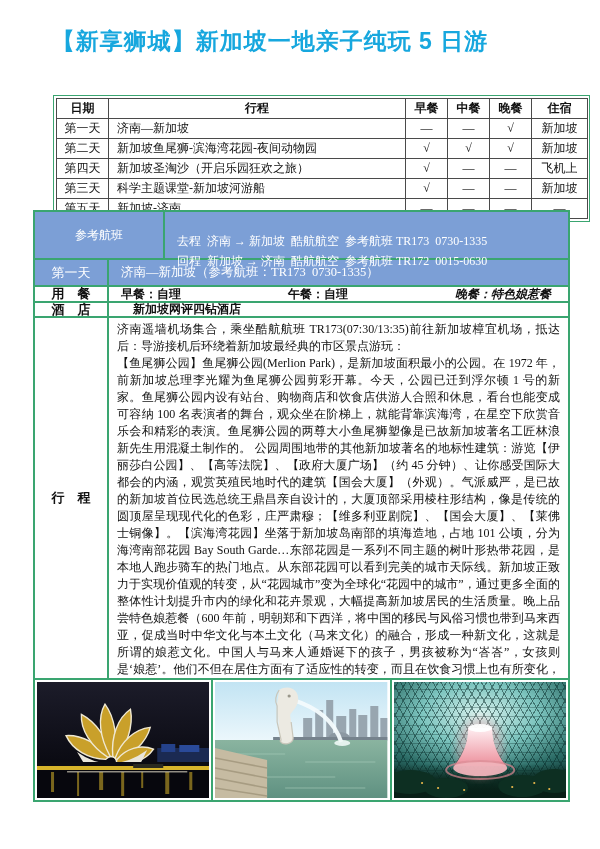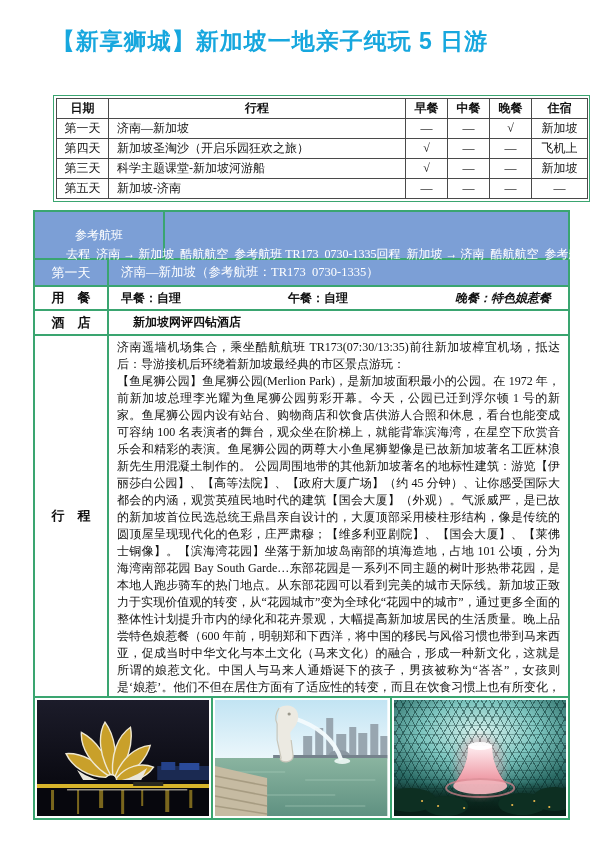--- a/index.html
+++ b/index.html
@@ -39,29 +39,29 @@
   .row{display:flex; border-top:2px solid var(--green);}
   .row:first-child{border-top:none;}
   .cell{min-width:0;}
   .label-cell{
     flex:0 0 74px; border-right:2px solid var(--green);
     display:flex; align-items:center; justify-content:center;
     font-weight:bold; font-size:13px;
   }
   .row-flights{height:46px; background:var(--blue); color:#fff;}
   .row-flights .label-cell{flex:0 0 130px; font-weight:normal; font-size:12px;}
-  .flights-body{flex:1; display:flex; justify-content:center; padding-left:20px;margin-top:32px;}
+  .flights-body{flex:1; display:flex; flex-direction:column; justify-content:center; padding-left:12px;margin-top:32px;}
   .flights-body div{font-size:12px; line-height:20px; white-space:pre;}
   .row-dayhead{height:27px; background:var(--blue); color:#fff;}
   .row-dayhead .label-cell{font-weight:normal; font-size:13px;}
   .dayhead-body{flex:1; display:flex; align-items:center; padding-left:12px; font-size:12.5px; white-space:pre;}
-  .row-meals{height:24px;}
+  .row-meals{height:16px;}
   .meals-body{flex:1; display:flex; align-items:center; justify-content:space-between; padding:0 17px 0 12px; font-size:12px; font-weight:bold;}
   .meal-dinner{font-style:italic;}
-  .row-hotel{height:25px;justify-content:space-between;}
+  .row-hotel{height:15px;justify-content:space-between;}
   .hotel-body{flex:1; display:flex; align-items:center; padding-left:24px; font-size:12px; font-weight:bold;}
   .row-trip{height:362px;}
   .trip-body{flex:1; padding:3px 8px 0 8px; font-size:12px; line-height:17px; text-align:justify; overflow:hidden;}
   .trip-body p{margin:0;}
   .trip-body .b{font-weight:normal;}
   
   .row-photos{height:122px;}
   .photo-cell{flex:1 1 0; padding:2px; border-right:2px solid var(--green); background:#fff;}
   .photo-cell:last-child{border-right:none;}
   .photo{width:100%; height:100%; overflow:hidden; position:relative;}
@@ -108,20 +108,28 @@
           <th>晚餐</th>
           <th>住宿</th>
         </tr>
     </thead>
     <tbody id="summary-body">
         <tr>
           <td>第一天</td>
           <td class="route">济南—新加坡</td>
           <td>—</td>
           <td>—</td>
+          <td>√</td>
+          <td>新加坡</td>
+        </tr>
+        <tr>
+          <td>第二天</td>
+          <td class="route">新加坡鱼尾狮-滨海湾花园-夜间动物园</td>
+          <td>√</td>
+          <td>√</td>
           <td>√</td>
           <td>新加坡</td>
         </tr>
         <tr>
           <td>第四天</td>
           <td class="route">新加坡圣淘沙（开启乐园狂欢之旅）</td>
           <td>√</td>
           <td>—</td>
           <td>—</td>
           <td>飞机上</td>

